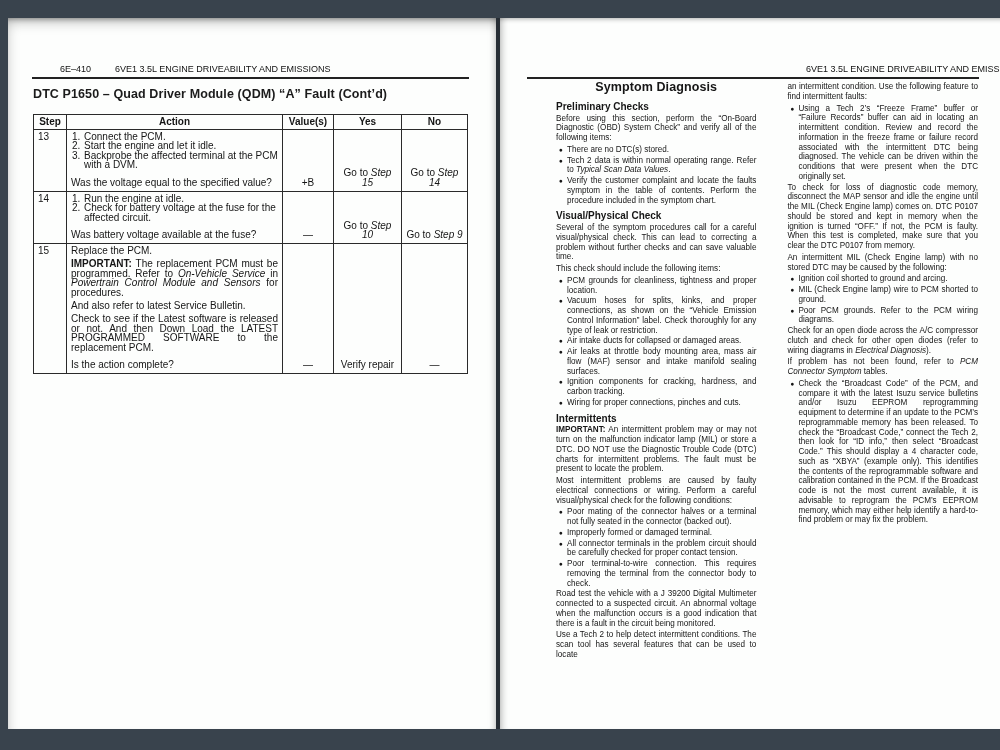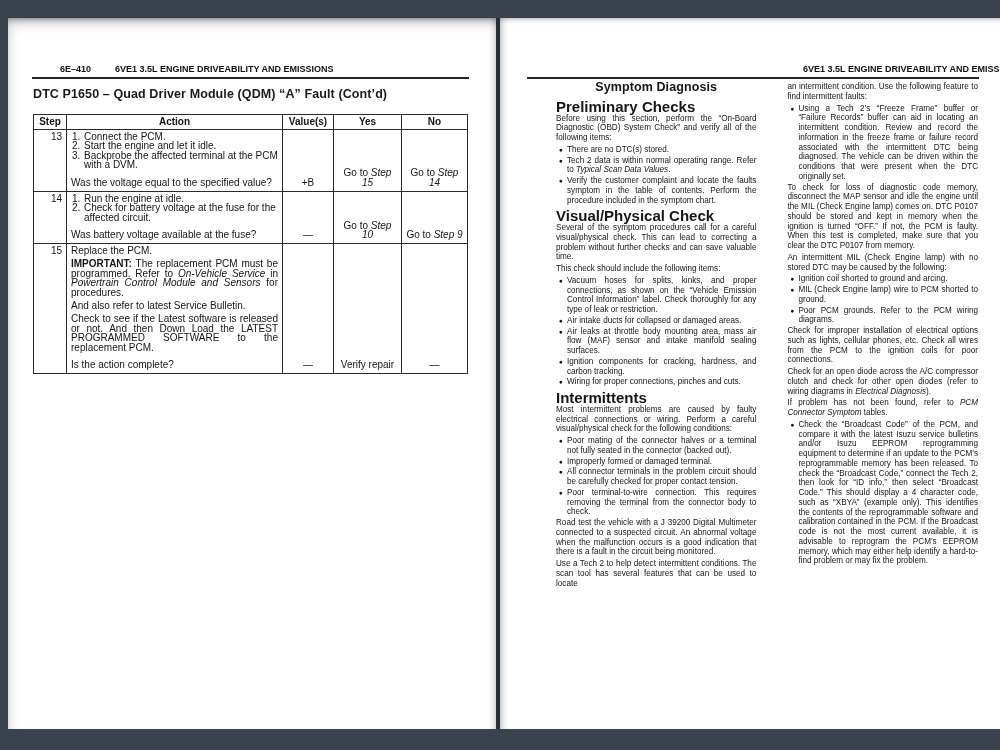--- a/index.html
+++ b/index.html
@@ -14,51 +14,51 @@
   .page {
     position:absolute; top:18px; height:711px;
     background:#fdfefd; color:#1b1b1b;
   }
   .page-left  { left:8px;  width:489px;
     box-shadow: inset -7px 0 9px -7px rgba(0,0,0,.40), inset 0 5px 5px -4px rgba(0,0,0,.30), inset 9px 14px 14px -12px rgba(0,0,0,.35); }
   .page-right { left:500px; width:592px;
     box-shadow: inset 7px 0 9px -7px rgba(0,0,0,.40), inset 0 5px 5px -4px rgba(0,0,0,.30); }
   .spine { position:absolute; left:496px; top:18px; width:4px; height:711px; background:#272e35; }
 
-  .page-header { position:absolute; top:46px; font-size:9px; font-weight:bold; color:#111; white-space:nowrap; }
+  .page-header { position:absolute; top:46px; font-size:9px; font-weight:normal; color:#111; white-space:nowrap; }
   .pl-header { left:52px; }
   .pl-header .pagenum { margin-right:24px; }
   .pr-header { right:22px; }
   .pr-header .pagenum { margin-left:18px; }
   .rule { position:absolute; top:59px; height:2px; background:#222; }
   .pl-rule { left:24px; width:437px; }
   .pr-rule { left:27px; width:452px; }
 
   .pl-title { position:absolute; top:69px; left:25px; width:434px; text-align:left; font-weight:bold; font-size:12.5px; letter-spacing:.1px; }
 
   
   .tbl-wrap { position:absolute; top:96px; left:25px; width:434px; }
   table { width:100%; border-collapse:collapse; table-layout:fixed; font-size:10px; line-height:9.6px; color:#151515; }
   th, td { border:1px solid #2a2a2a; vertical-align:top; padding:2px 4px 3px 4px; }
   th { font-weight:bold; text-align:center; padding:2px 1px; }
-  td.c-step { text-align:right; }
+  td.c-step { text-align:left; }
   td.c-val, td.c-yes, td.c-no { vertical-align:bottom; text-align:center; padding-bottom:3px; }
   .num-item { display:flex; }
   .num-item .n { flex:none; width:13px; padding-left:1px; }
   .num-item .t { flex:1; }
   .cell-para { margin:0 0 3.5px 0; text-align:justify; }
   .cell-q { margin-top:8px; }
 
   
   .cols { position:absolute; top:64px; left:32px; width:446px; display:flex; gap:7px; align-items:flex-start; }
   .col { font-size:8.15px; line-height:9.75px; color:#161616;margin-left:24px; }
   .col-l { width:225px; }
   .col-r { width:214px; }
   .pr-title { text-align:center; font-weight:bold; font-size:12.5px; margin:1px 0 9px 0; letter-spacing:.1px; }
-  .sec-h { font-weight:bold; font-size:15px; margin:6px 0 2px 0; }
+  .sec-h { font-weight:bold; font-size:10px; margin:6px 0 2px 0; }
   .blocks > .sec-h:first-child { margin-top:0; }
   .para { margin:0 0 2px 0; text-align:justify; }
   .bullet { display:flex; margin:0 0 1px 0; }
   .bullet .bm { flex:none; width:11px; padding-left:3px; font-size:6.5px; line-height:9.75px; }
   .bullet .bt { flex:1; text-align:justify; }
   i { font-style:italic; }
   b { font-weight:bold; }
 </style>
 </head>
 <body style="background: rgb(57, 67, 77);">
@@ -167,39 +167,44 @@
             </div>
             <div class="bullet">
               <span class="bm">●</span>
               <span class="bt">Verify the customer complaint and locate the faults symptom in the table of contents.  Perform the procedure included in the symptom chart.</span>
             </div>
             <div class="sec-h">Visual/Physical Check</div>
             <div class="para">Several of the symptom procedures call for a careful visual/physical check.  This can lead to correcting a problem without further checks and can save valuable time.</div>
             <div class="para">This check should include the following items:</div>
             <div class="bullet">
               <span class="bm">●</span>
+              <span class="bt">PCM grounds for cleanliness, tightness and proper location.</span>
+            </div>
+            <div class="bullet">
+              <span class="bm">●</span>
               <span class="bt">Vacuum hoses for splits, kinks, and proper connections, as shown on the “Vehicle Emission Control Information” label.  Check thoroughly for any type of leak or restriction.</span>
             </div>
             <div class="bullet">
               <span class="bm">●</span>
               <span class="bt">Air intake ducts for collapsed or damaged areas.</span>
             </div>
             <div class="bullet">
               <span class="bm">●</span>
               <span class="bt">Air leaks at throttle body mounting area, mass air flow (MAF) sensor and intake manifold sealing surfaces.</span>
             </div>
             <div class="bullet">
               <span class="bm">●</span>
               <span class="bt">Ignition components for cracking, hardness, and carbon tracking.</span>
             </div>
             <div class="bullet">
               <span class="bm">●</span>
               <span class="bt">Wiring for proper connections, pinches and cuts.</span>
             </div>
             <div class="sec-h">Intermittents</div>
+            <div class="para"><b>IMPORTANT:</b>  An intermittent problem may or may not turn on the malfunction indicator lamp (MIL) or store a DTC.  DO NOT use the Diagnostic Trouble Code (DTC) charts for intermittent problems.  The fault must be present to locate the problem.</div>
             <div class="para">Most intermittent problems are caused by faulty electrical connections or wiring.  Perform a careful visual/physical check for the following conditions:</div>
             <div class="bullet">
               <span class="bm">●</span>
               <span class="bt">Poor mating of the connector halves or a terminal not fully seated in the connector (backed out).</span>
             </div>
             <div class="bullet">
               <span class="bm">●</span>
               <span class="bt">Improperly formed or damaged terminal.</span>
             </div>
             <div class="bullet">
@@ -228,21 +233,20 @@
               <span class="bt">Ignition coil shorted to ground and arcing.</span>
             </div>
             <div class="bullet">
               <span class="bm">●</span>
               <span class="bt">MIL (Check Engine lamp) wire to PCM shorted to ground.</span>
             </div>
             <div class="bullet">
               <span class="bm">●</span>
               <span class="bt">Poor PCM grounds.  Refer to the PCM wiring diagrams.</span>
             </div>
-            <div class="para">Check for improper installation of electrical options such as lights, cellular phones, etc.  Check all wires from the PCM to the ignition coils for poor connections.</div>
             <div class="para">Check for an open diode across the A/C compressor clutch and check for other open diodes (refer to wiring diagrams in <i>Electrical Diagnosis</i>).</div>
             <div class="para">If problem has not been found, refer to <i>PCM Connector Symptom</i> tables.</div>
             <div class="bullet">
               <span class="bm">●</span>
               <span class="bt">Check the “Broadcast Code” of the PCM, and compare it with the latest Isuzu service bulletins and/or Isuzu EEPROM reprogramming equipment to determine if an update to the PCM’s reprogrammable memory has been released.  To check the “Broadcast Code,” connect the Tech 2, then look for “ID info,” then select “Broadcast Code.”  This should display a 4 character code, such as “XBYA” (example only).  This identifies the contents of the reprogrammable software and calibration contained in the PCM.  If the Broadcast code is not the most current available, it is advisable to reprogram the PCM’s EEPROM memory, which may either help identify a hard-to-find problem or may fix the problem.</span>
             </div>
           </div>
       </div>
     </div>
   </div>

